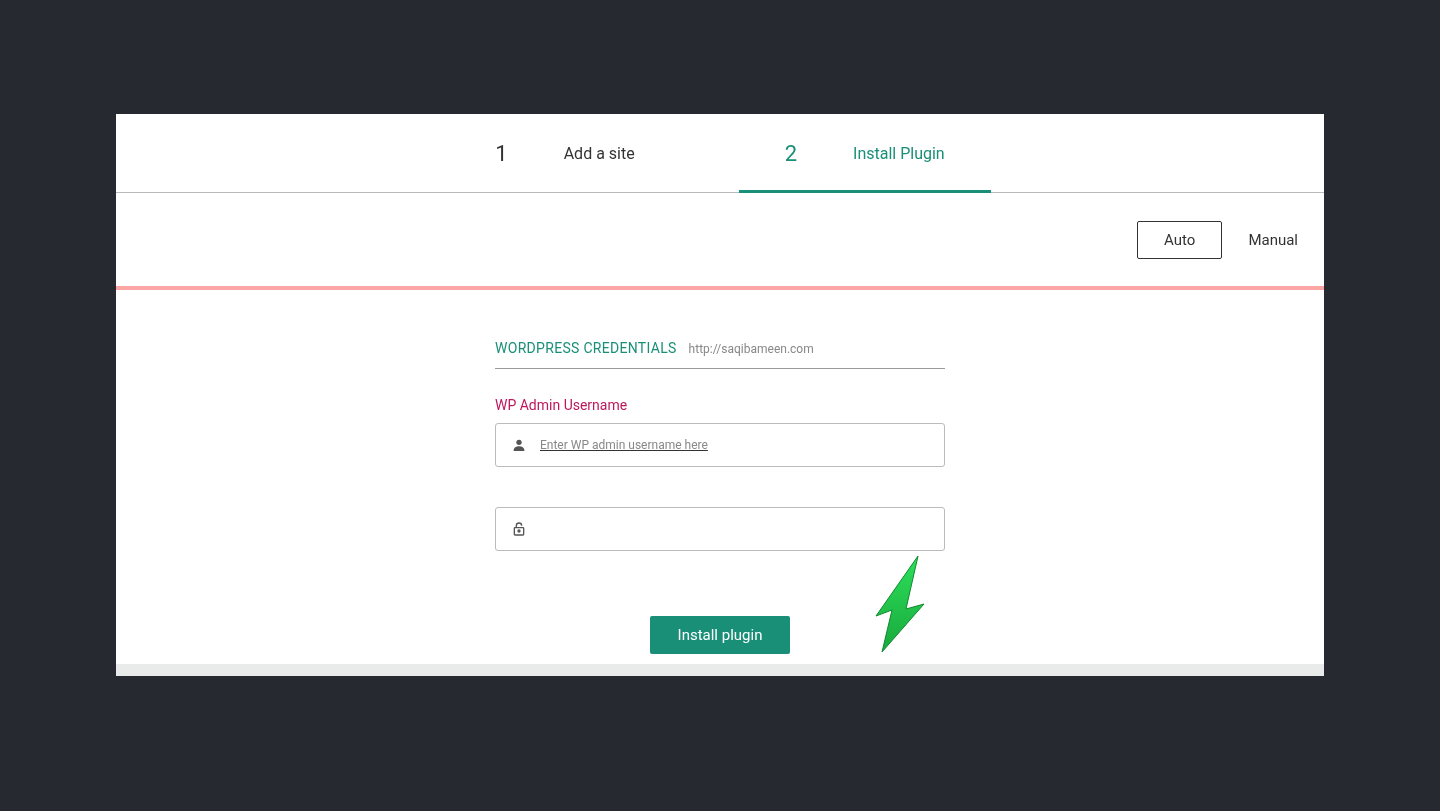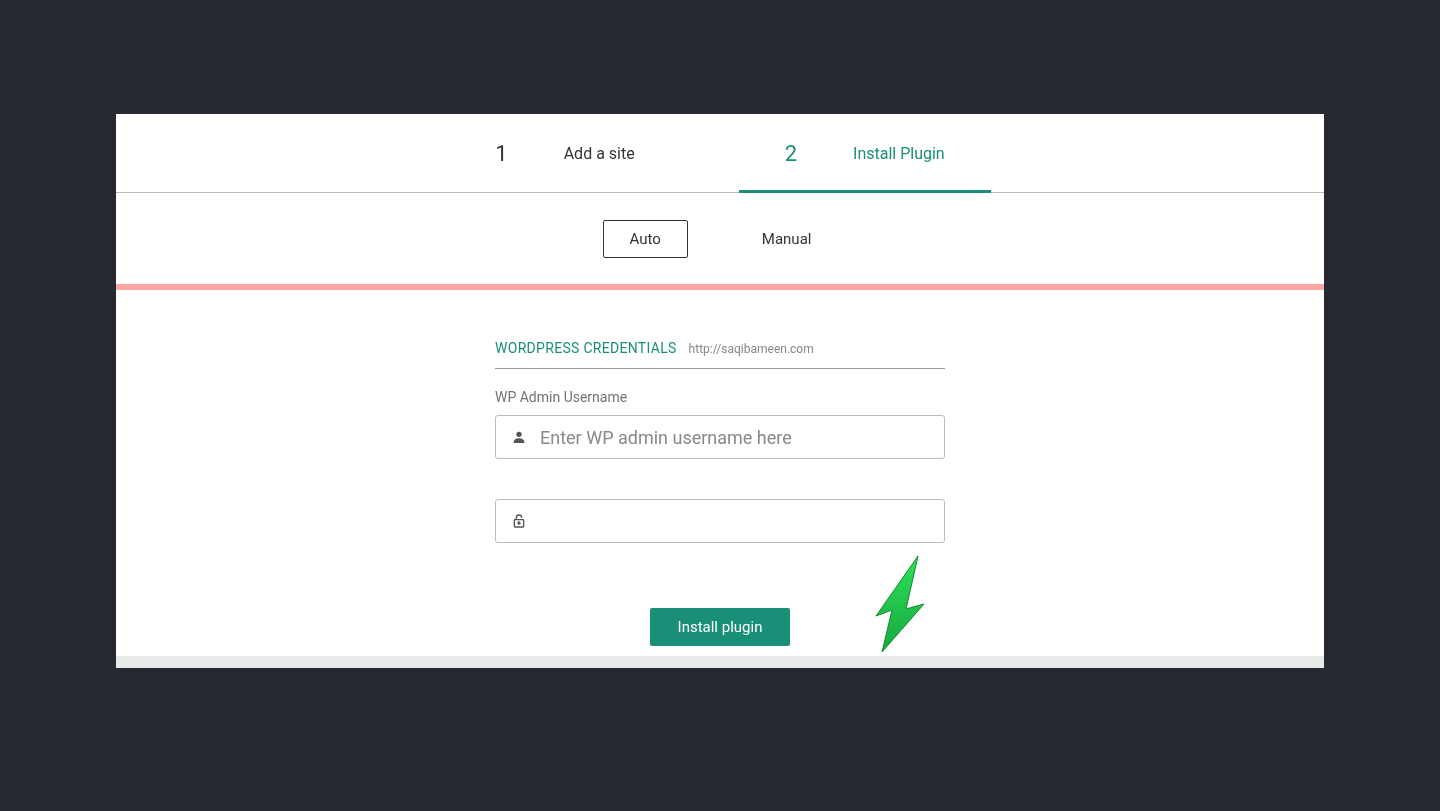--- a/index.html
+++ b/index.html
@@ -56,25 +56,24 @@
       content: "";
       position: absolute;
       left: -36px;
       right: -36px;
       bottom: 0;
       height: 3px;
       background: #1a8f78;
     }
     .mode-bar {
       display: flex;
-      justify-content: center;
+      justify-content: flex-end;
       align-items: center;
       height: 97px;
-      border-bottom: 6px solid #fca5a5;
-      gap: 48px;
+      border-bottom: 4px solid #fca5a5;
     }
     .mode-btn {
       font-size: 15px;
       color: #333;
       background: #fff;
       border: none;
       padding: 9px 26px;
       cursor: pointer;
       font-family: inherit;
     }
@@ -89,34 +88,34 @@
     }
     .form-inner {
       width: 450px;
     }
     .section-head {
       display: flex;
       align-items: baseline;
       gap: 12px;
       border-bottom: 1px solid #999;
       padding-bottom: 12px;
-      margin-bottom: 20px;
+      margin-bottom: 28px;
     }
     .section-title {
       color: #1a8f78;
       font-size: 14px;
       letter-spacing: 0.3px;
     }
     .site-url {
       color: #888;
       font-size: 12px;
     }
     .field-label {
       font-size: 14px;
-      color: #737373;
+      color: #be185d;
       margin-bottom: 10px;
       display: block;
     }
     .input-wrap {
       display: flex;
       align-items: center;
       border: 1px solid #bbb;
       border-radius: 3px;
       height: 44px;
       padding: 0 12px;
@@ -126,25 +125,26 @@
       width: 22px;
       display: flex;
       align-items: center;
       justify-content: center;
       color: #555;
       flex-shrink: 0;
     }
     .input-wrap input {
       border: none;
       outline: none;
-      font-size: 18px;
+      font-size: 12px;
       color: #333;
       flex: 1;
       padding-left: 10px;
       font-family: inherit;
+      text-decoration: underline;
     }
     .input-wrap input::placeholder {
       color: #888;
     }
     .submit-row {
       display: flex;
       justify-content: center;
       padding: 25px 0 10px;
     }
     .submit-btn {

